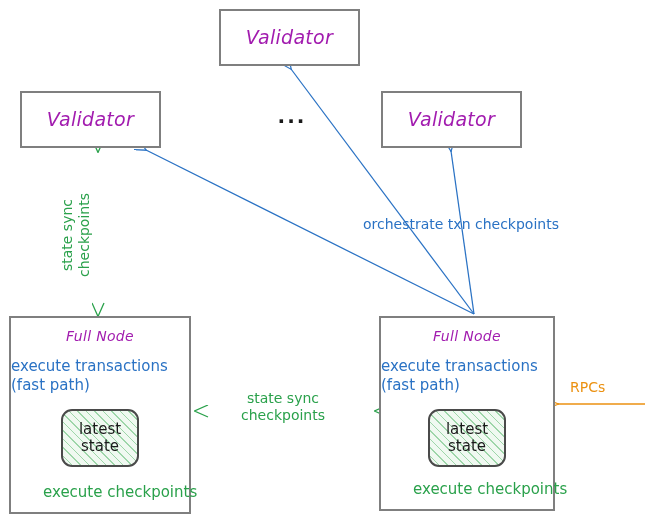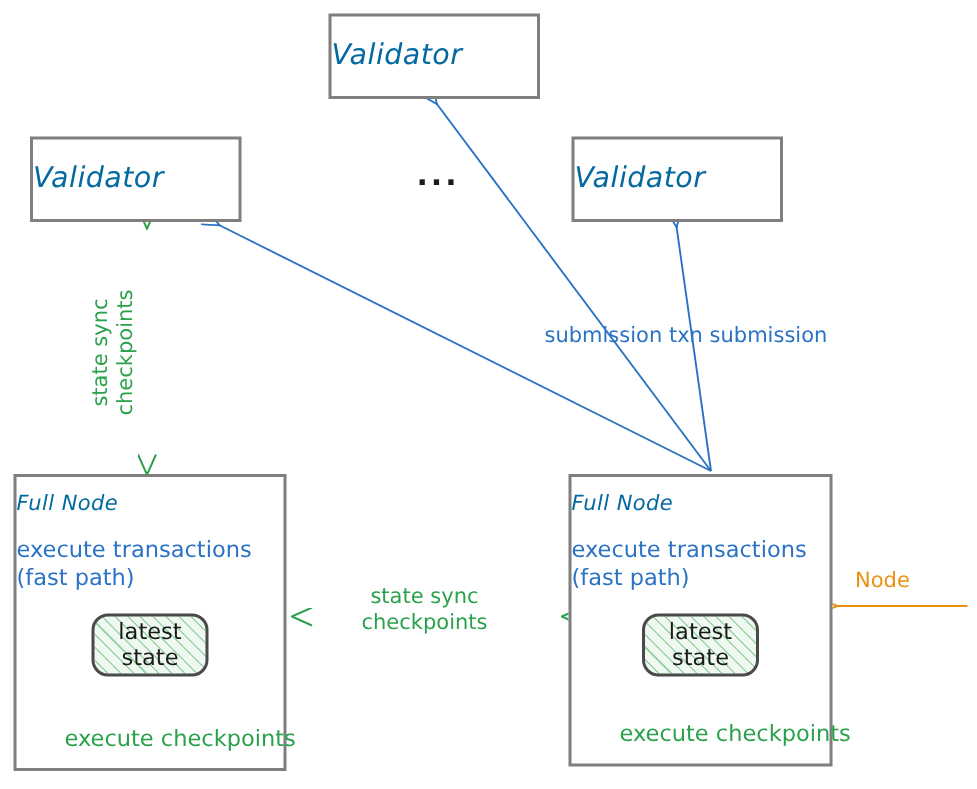--- a/index.html
+++ b/index.html
@@ -26,21 +26,22 @@
   .node-box {
     position: absolute;
     box-sizing: border-box;
     background: #ffffff;
     border: 2px solid #7f7f7f;
   }
   .box-title {
     position: absolute;
     left: 0;
     right: 0;
-    color: #0369a1;
+    text-align: center;
+    color: #a21caf;
     font-family: "DejaVu Sans", sans-serif;
     font-size: 19px;
     font-style: italic;
     letter-spacing: 0.3px;
     white-space: nowrap;
   }
   .validator-box .box-title {
     top: 50%;
     transform: translateY(-55%);
     font-size: 19px;
@@ -92,21 +93,21 @@
     font-size: 15px;
     white-space: nowrap;
     margin-left: 32px;
   }
   .state-box {
     position: absolute;
     left: 50%;
     transform: translateX(-50%);
     top: 91px;
     width: 78px;
-    height: 42px;
+    height: 58px;
     box-sizing: border-box;
     border: 2px solid #4a4a4a;
     border-radius: 11px;
     background-color: #f0f9f1;
     background-image: repeating-linear-gradient(
         45deg,
         rgba(90, 185, 110, 0.55) 0px,
         rgba(90, 185, 110, 0.55) 1px,
         rgba(255, 255, 255, 0) 1px,
         rgba(255, 255, 255, 0) 6px);
@@ -250,23 +251,23 @@
     <span>execute transactions</span><br>
     <span>(fast path)</span>
   </div>
   <div class="state-box">
     <span>latest</span>
     <span>state</span>
   </div>
   <div class="fn-green">execute checkpoints</div>
 </div>
 
-<div class="edge-label" id="label-orchestrate">submission txn submission</div>
-
-<div class="edge-label" id="label-rpcs">Node</div>
+<div class="edge-label" id="label-orchestrate">orchestrate txn checkpoints</div>
+
+<div class="edge-label" id="label-rpcs">RPCs</div>
 
 <div class="edge-label" id="label-statesync-mid">
   <span>state sync</span><br>
   <span>checkpoints</span>
 </div>
 
 <div id="label-statesync-vert">
   <span class="ln">state sync</span>
   <span class="ln">checkpoints</span>
 </div>

